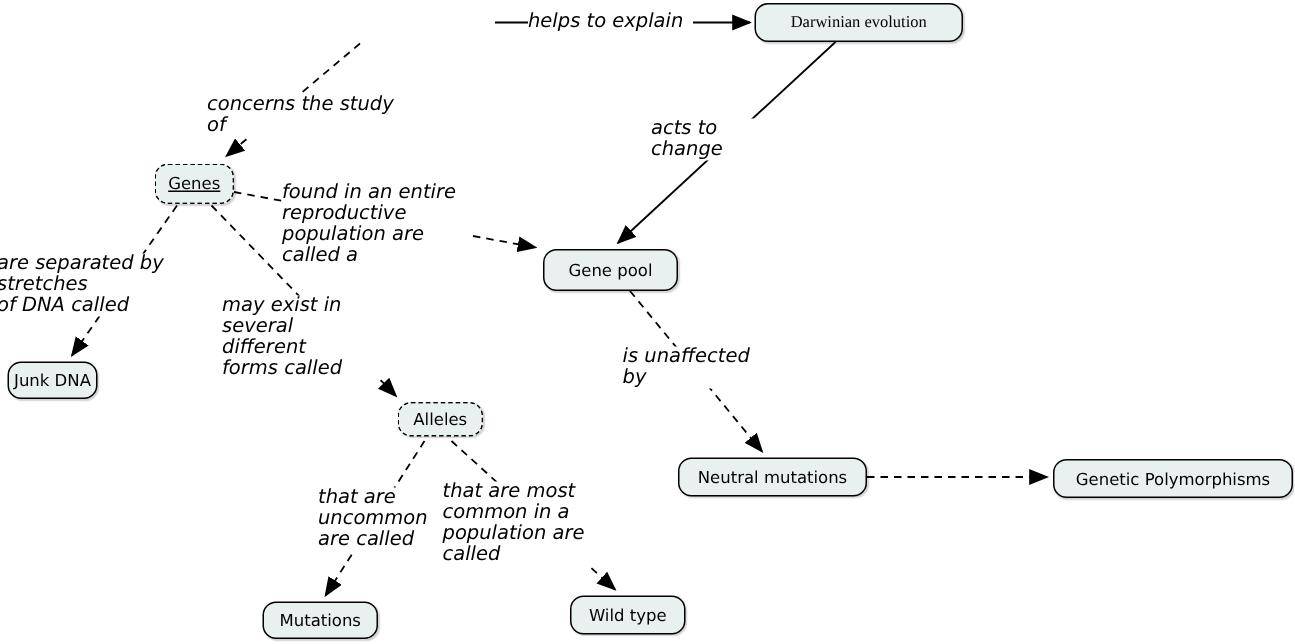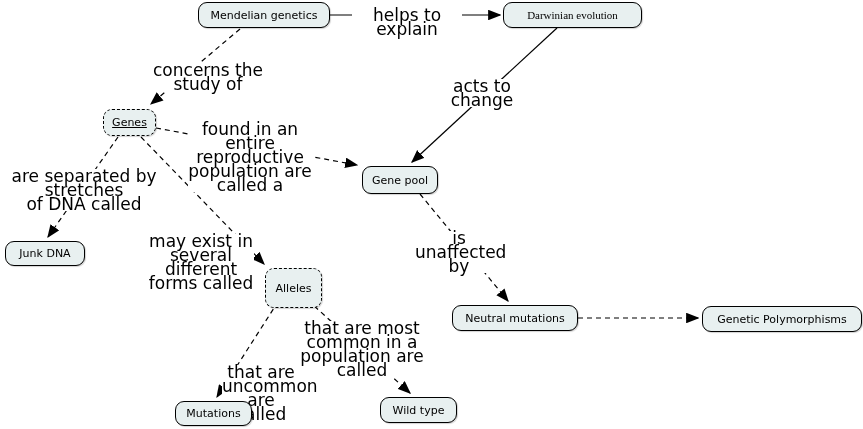--- a/index.html
+++ b/index.html
@@ -33,25 +33,25 @@
     fill: none;
   }
   svg.edges path.edge.dashed { stroke-dasharray: 5 4; }
   svg.edges .arrowhead { fill: var(--line-color); }
 
   .edge-label {
     position: absolute;
     z-index: 2;
     background: var(--bg);
     color: var(--text-color);
-    font-size: 17px;
+    font-size: 13px;
     line-height: 14px;
-    text-align: center;
     white-space: pre-line;
     cursor: default;
+    font-style: italic;
   }
 
   .node {
     position: absolute;
     z-index: 3;
     display: flex;
     align-items: center;
     justify-content: center;
     background: var(--node-fill);
     border: 1px solid var(--node-border);
@@ -89,36 +89,35 @@
 
   <div class="edge-label" style="left:352px; top:8px; width:110px;">helps to explain</div>
   <div class="edge-label" style="left:138px; top:63px; width:140px;">concerns the study of</div>
   <div class="edge-label" style="left:434px; top:79px; width:96px;">acts to change</div>
   <div class="edge-label" style="left:188px; top:122px; width:124px;">found in an entire
 reproductive
 population are
 called a</div>
   <div class="edge-label" style="left:-2px; top:169px; width:172px;">are separated by stretches
 of DNA called</div>
-  <div class="edge-label" style="left:148px; top:197px; width:106px;margin-top:37px;">may exist in
+  <div class="edge-label" style="left:148px; top:197px; width:106px;">may exist in
 several different
 forms called</div>
   <div class="edge-label" style="left:415px; top:231px; width:88px;">is unaffected
 by</div>
-  <div class="edge-label" style="left:222px; top:325px; width:78px;margin-top:40px;">that are
+  <div class="edge-label" style="left:212px; top:325px; width:78px;">that are
 uncommon
 are called</div>
   <div class="edge-label" style="left:295px; top:321px; width:134px;">that are most
 common in a
 population are called</div>
 
-  <div class="node" style="left:198px; top:2px; width:132px; height:26px;">Mendelian genetics</div>
   <div class="node" style="left:503px; top:2px; width:139px; height:26px;font-family:Liberation Serif, serif;">Darwinian evolution</div>
   <div class="node dashed" style="left:103px; top:109px; width:53px; height:27px;text-decoration:underline;">Genes</div>
-  <div class="node" style="left:362px; top:166px; width:76px; height:28px;">Gene pool</div>
-  <div class="node" style="left:5px; top:241px; width:80px; height:25px;">Junk DNA</div>
-  <div class="node dashed" style="left:265px; top:268px; width:57px; height:40px;">Alleles</div>
+  <div class="node" style="left:362px; top:166px; width:90px; height:28px;">Gene pool</div>
+  <div class="node" style="left:5px; top:241px; width:60px; height:25px;">Junk DNA</div>
+  <div class="node dashed" style="left:265px; top:268px; width:57px; height:23px;">Alleles</div>
   <div class="node" style="left:452px; top:305px; width:126px; height:26px;">Neutral mutations</div>
   <div class="node" style="left:175px; top:401px; width:77px; height:25px;">Mutations</div>
   <div class="node" style="left:702px; top:306px; width:160px; height:26px;">Genetic Polymorphisms</div>
   <div class="node" style="left:380px; top:397px; width:77px; height:26px;">Wild type</div>
 
 </div>
 
 </body></html>

